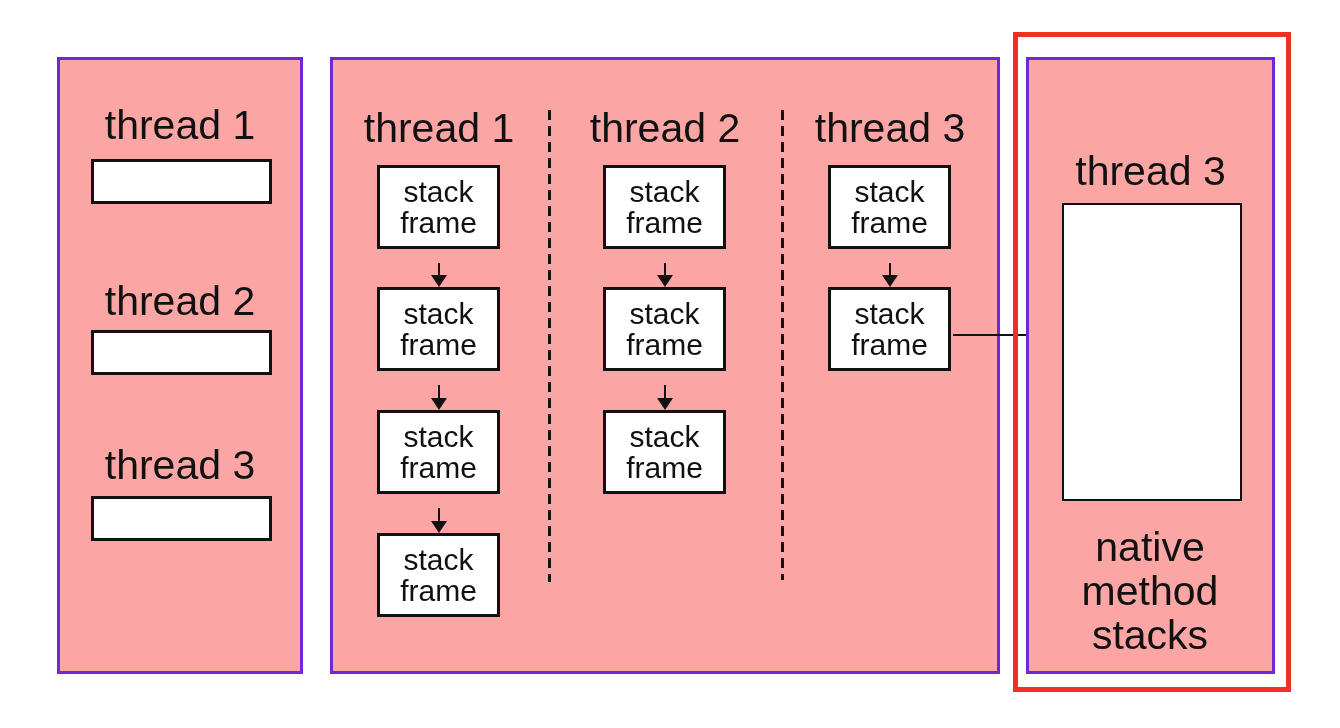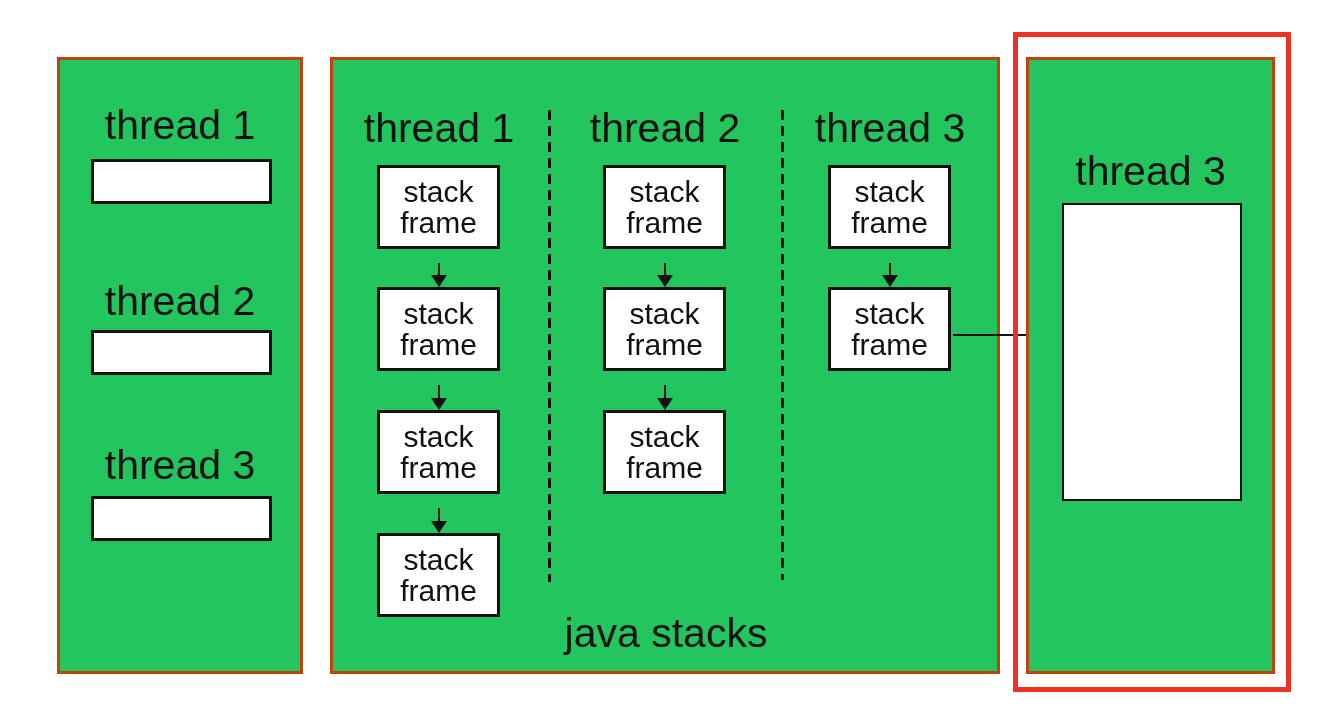--- a/index.html
+++ b/index.html
@@ -1,21 +1,21 @@
 <!DOCTYPE html>
 <html><head>
 <meta charset="utf-8">
 <style>
   html,body { margin:0; padding:0; background:#ffffff; }
   .canvas {
     position:relative; width:1340px; height:728px; background:#ffffff;
     font-family:"Liberation Sans", sans-serif; color:#111111; overflow:hidden;
   }
   .panel {
-    position:absolute; border:3px solid #c2410c; background:#22c55e; box-sizing:border-box;
+    position:absolute; border:3px solid #6d28d9; background:#fca5a5; box-sizing:border-box;
   }
   .hlabel {
     position:absolute; left:0; width:100%; text-align:center;
     font-size:41px; line-height:1.15; white-space:nowrap;
   }
   .col-label { width:200px; left:auto; }
   .regbox {
     position:absolute; left:31px; width:181px; height:45px;
     border:3px solid #111111; box-sizing:border-box; background:#ffffff;
   }
@@ -106,28 +106,28 @@
     <div class="dashline" style="left:448px; top:50px; height:470px;"></div>
 
     <div class="hlabel col-label" style="left:457px; top:45px;">thread 3</div>
     <div class="frame" style="left:495px; top:105px;">stack frame</div>
     <div class="varrow" style="left:549px; top:203px; height:24px;">
         <i class="vline"></i>
         <i class="vhead"></i>
       </div>
     <div class="frame" style="left:495px; top:227px;">stack frame</div>
 
-    <div class="hlabel" style="left:183px; top:550px; width:300px;">java stacks</div>
   </div>
 
   <div class="harrow" style="left:953px; top:328px; width:109px;">
     <i class="hline"></i>
       <i class="hhead"></i>
   </div>
 
   <div class="red-outline" style="border-color: rgb(238, 49, 36);"></div>
 
   <div class="panel" style="left:1026px; top:57px; width:249px; height:617px;">
     <div class="hlabel" style="top:88px">thread 3</div>
     <div class="native-inner"></div>
+    <div class="native-title">native method stacks</div>
   </div>
 
 </div>
 
 </body></html>

